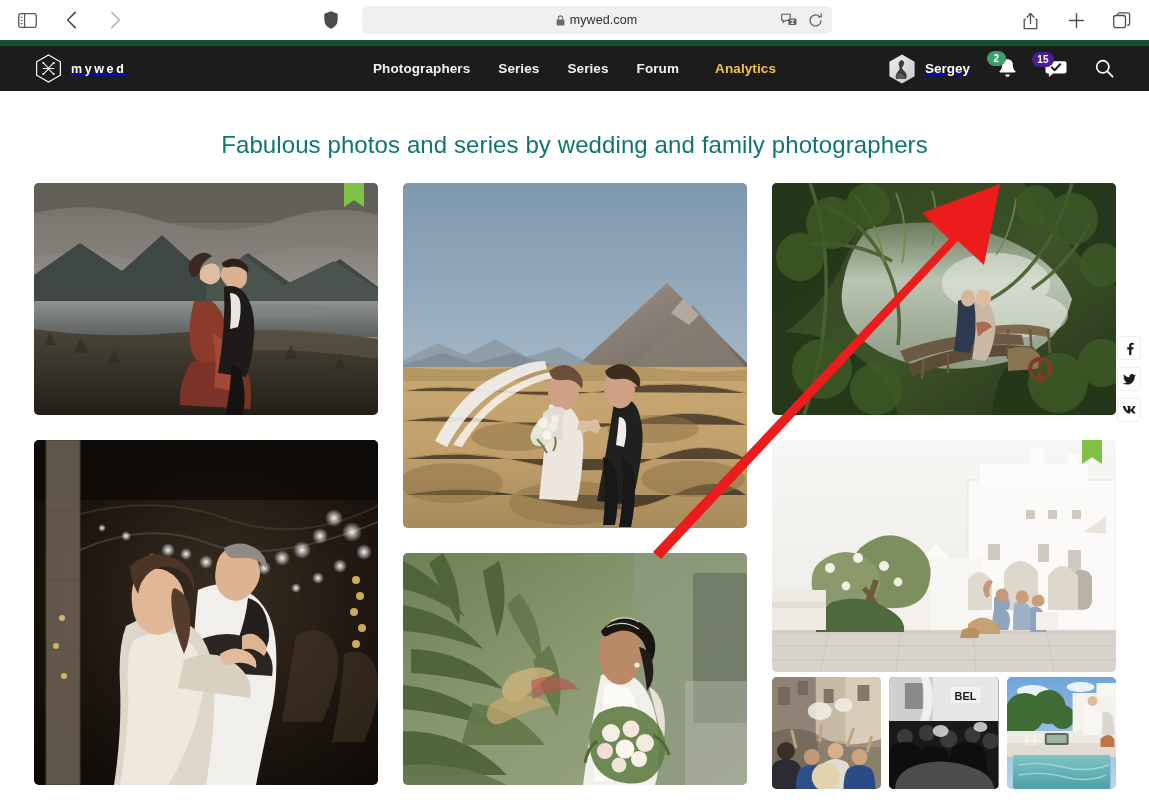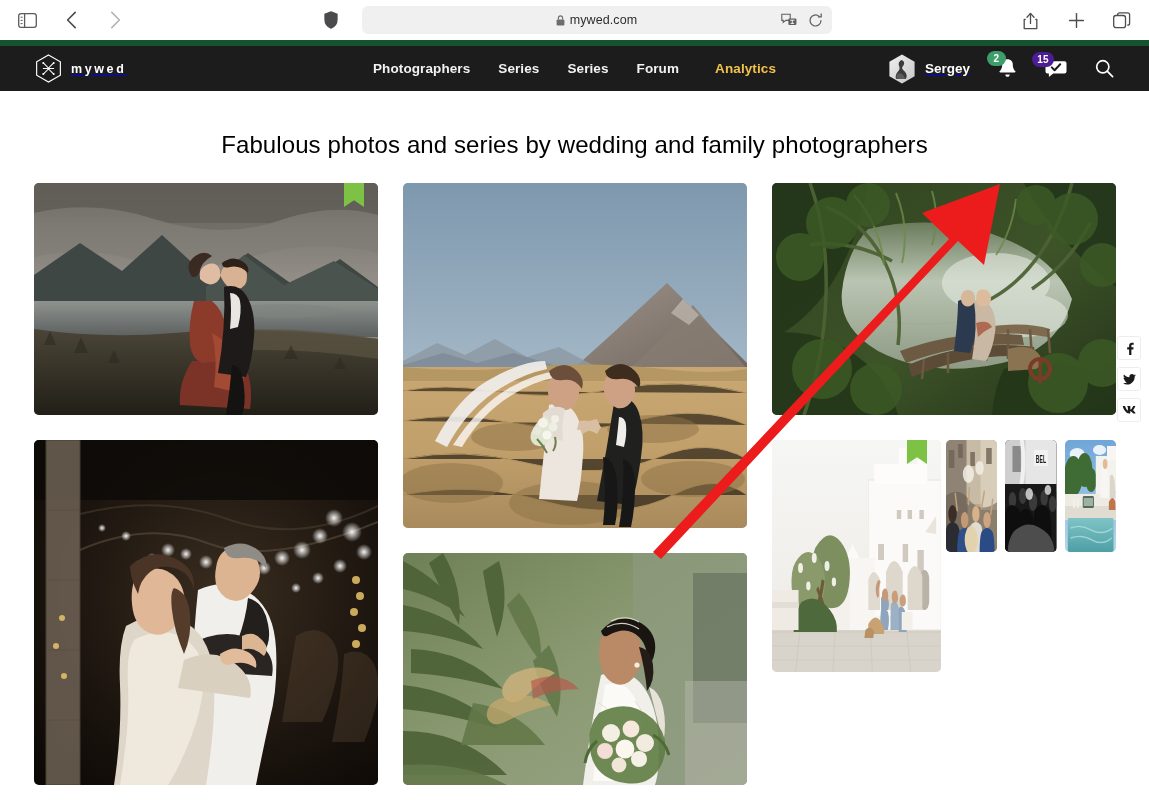--- a/index.html
+++ b/index.html
@@ -98,21 +98,21 @@
   }
   .badge.wide{ left:-13px; min-width:22px; }
   .search-btn{ display:flex; align-items:center; color:#fff; }
 
   
   .page{ position:relative; background:#fff; height:709px; }
   .page-title{
     text-align:center;
     font-size:24px;
     font-weight:300;
-    color:#000000;
+    color:#0f766e;
     letter-spacing:.1px;
     padding-top:40px;
     padding-bottom:24px;
   }
 
   .grid{
     position:relative;
     margin:0 auto;
     width:1081px;
     display:grid;
@@ -133,21 +133,21 @@
 
   .ribbon{
     position:absolute; top:0; right:14px;
     width:20px; height:24px;
     background:#7dc244;
     clip-path:polygon(0 0,100% 0,100% 100%,50% 72%,0 100%);
     z-index:3;
   }
 
   
-  .series{ display:flex; flex-direction:row; gap:5px; }
+  .series{ display:flex; flex-direction:column; gap:5px; }
   .series-thumbs{ display:grid; grid-template-columns:1fr 1fr 1fr; gap:8px; }
   .thumb{
     position:relative; border-radius:5px; overflow:hidden;
     height:112px; background:#cfcfcf; cursor:pointer;
   }
   .thumb .photo{ width:100%; height:100%; display:block; }
 
   
   .social-rail{
     position:absolute;

